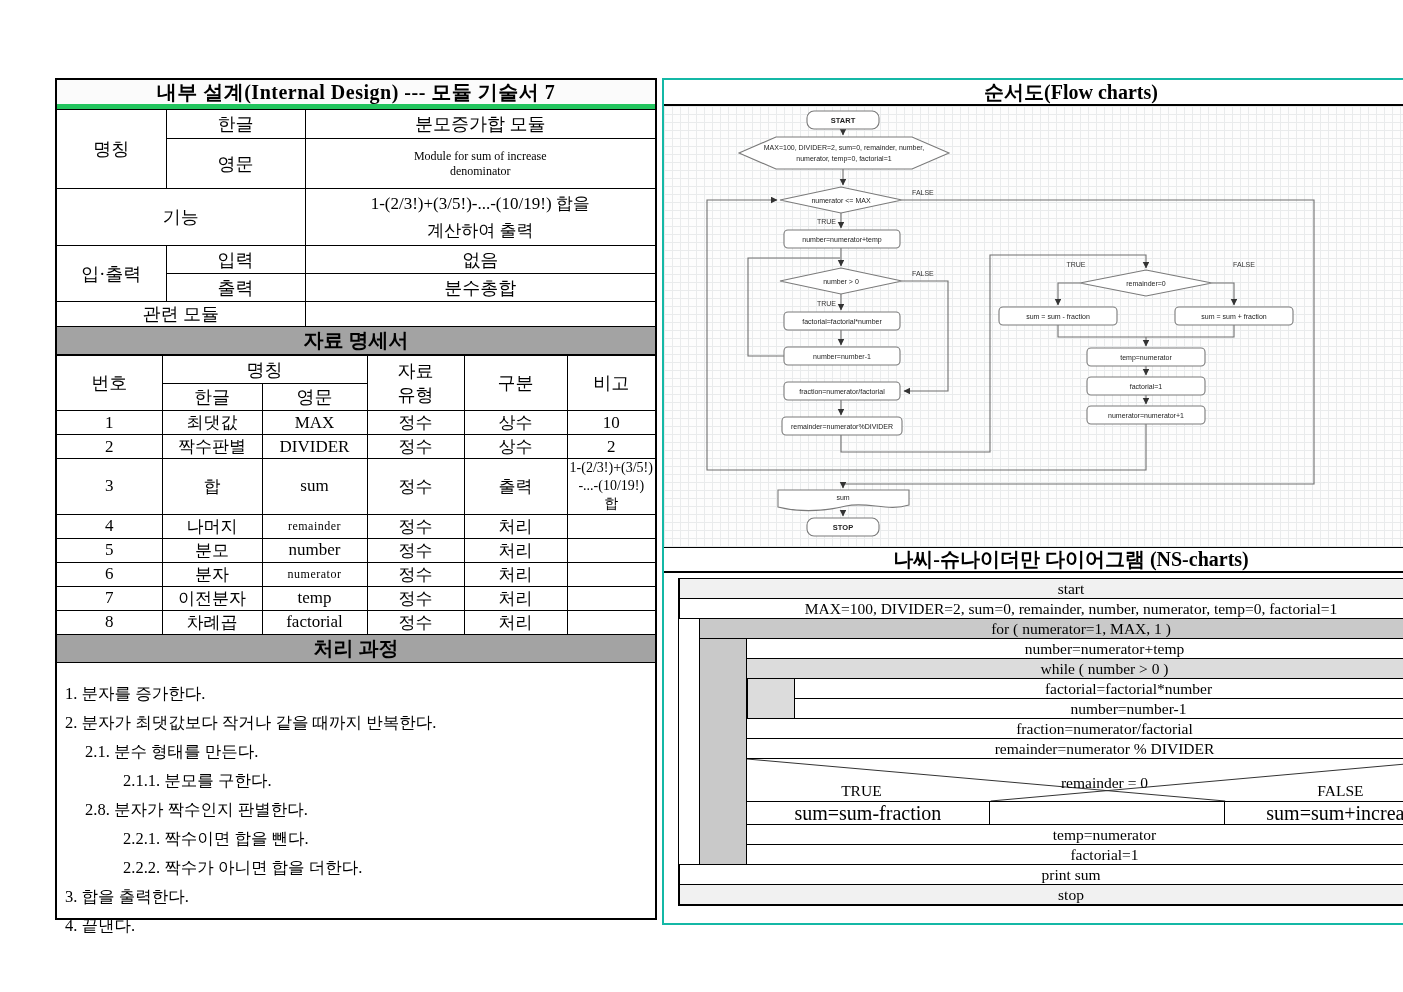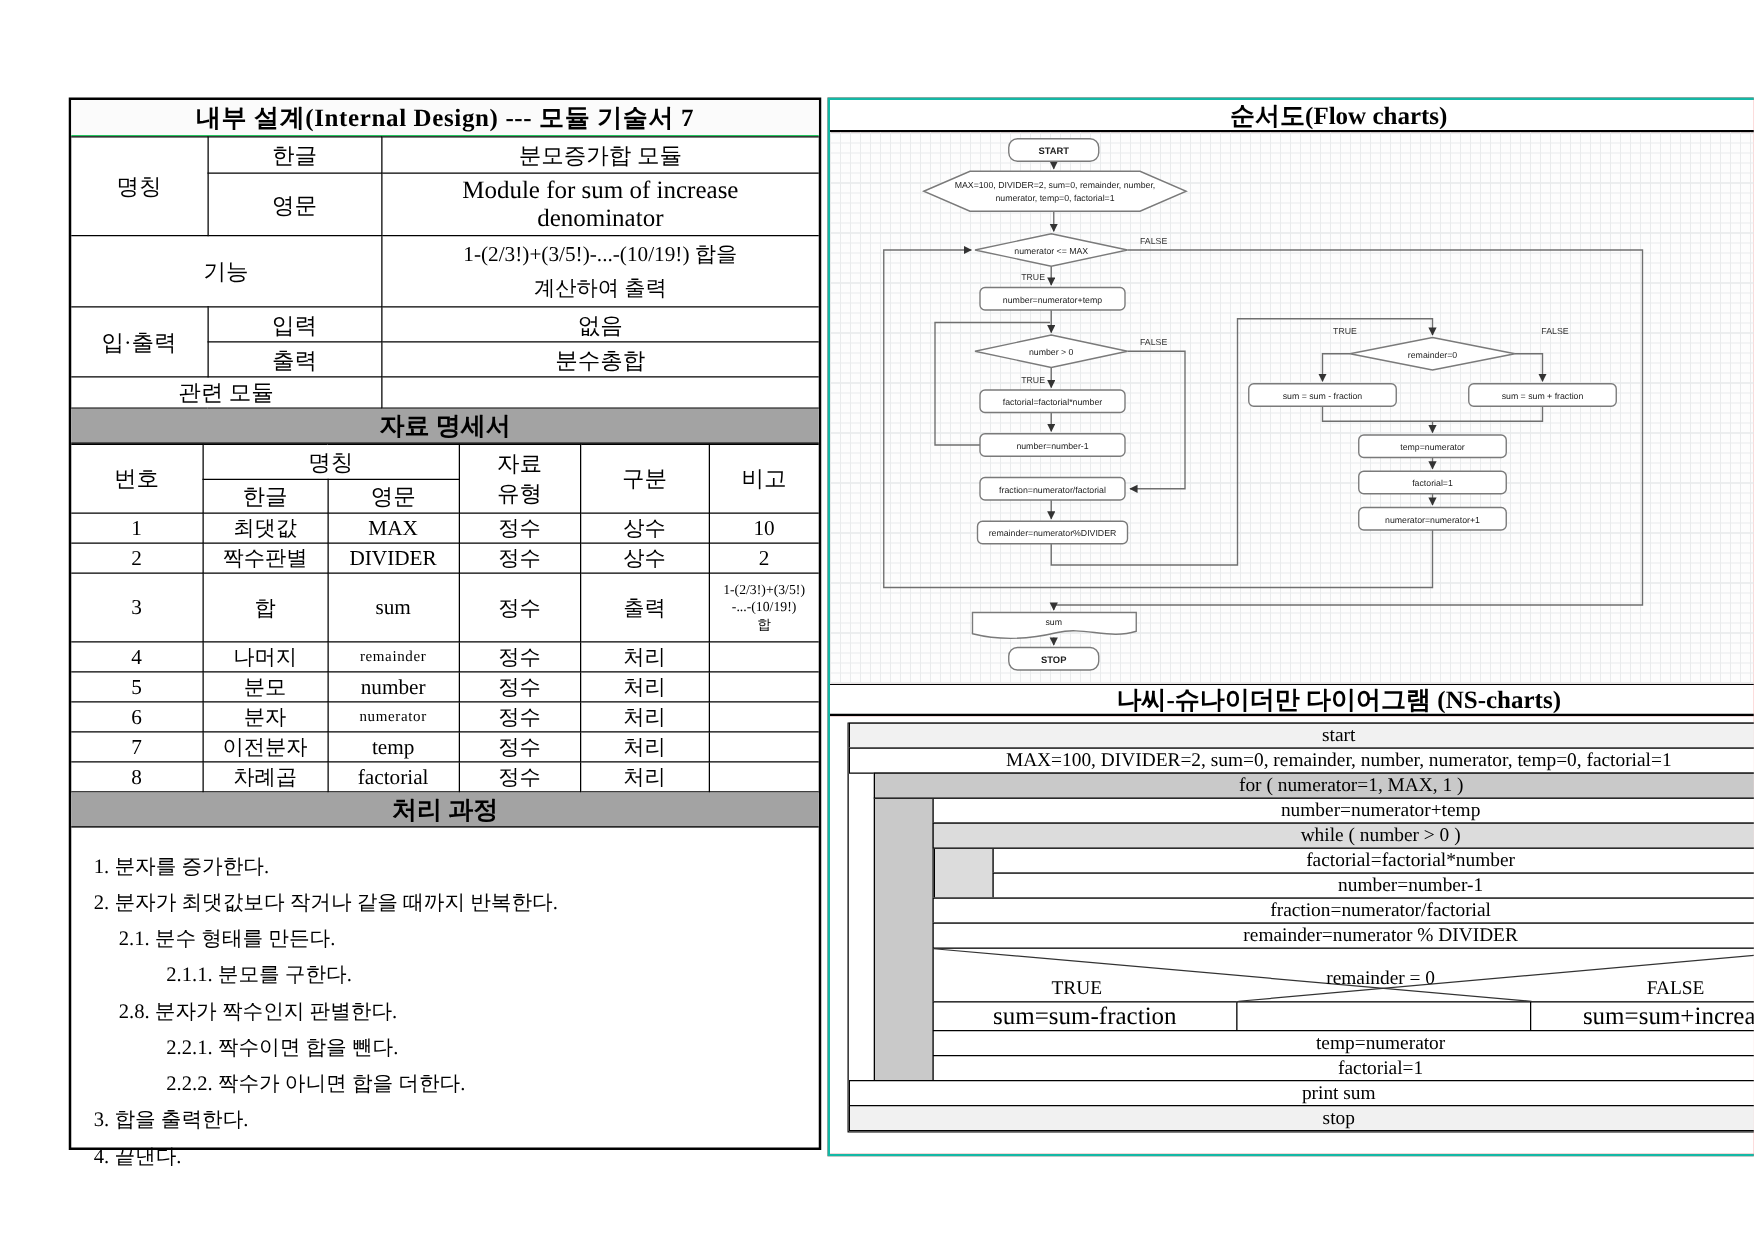--- a/index.html
+++ b/index.html
@@ -1,28 +1,28 @@
 <!DOCTYPE html>
 <html><head>
 <meta charset="utf-8">
 <style>
   html,body{margin:0;padding:0;background:#fff;}
   body{width:1403px;height:992px;position:relative;font-family:"Liberation Serif","DejaVu Serif",serif;color:#000;}
   
   .left-panel{position:absolute;left:55px;top:78px;width:602px;height:842px;border:2px solid #000;box-sizing:border-box;background:#fff;}
-  .doc-title{height:29px;border-bottom:1px solid #22c55e;background:#fbfbfb;display:flex;align-items:center;justify-content:center;font-weight:bold;font-size:20px;letter-spacing:.5px;box-sizing:border-box;}
+  .doc-title{height:29px;border-bottom:5px solid #22c55e;background:#fbfbfb;display:flex;align-items:center;justify-content:center;font-weight:bold;font-size:20px;letter-spacing:.5px;box-sizing:border-box;}
   table.grid{width:100%;border-collapse:collapse;table-layout:fixed;}
   table.grid td{border:1px solid #000;text-align:center;vertical-align:middle;padding:0 2px;overflow:hidden;box-sizing:border-box;}
   table.grid tr td:first-child{border-left:none;}
   table.grid tr td:last-child{border-right:none;}
-  .fs18{font-size:18px;} .fs17{font-size:17px;} .fs16{font-size:20px;}
+  .fs18{font-size:18px;} .fs17{font-size:17px;} .fs16{font-size:12px;}
   .section-bar{height:28px;background:#a3a3a3;border-bottom:1px solid #000;display:flex;align-items:center;justify-content:center;font-weight:bold;font-size:20px;box-sizing:border-box;}
-  .note-small{font-size:11px;line-height:1.3;font-family:Liberation Serif, serif;}
+  .note-small{font-size:14px;line-height:1.3;font-family:Liberation Serif, serif;}
   .eng-small{font-size:12px;letter-spacing:.5px;}
-  .process-area{box-sizing:border-box;padding:16px 6px 0 16px;font-size:16.5px;}
+  .process-area{box-sizing:border-box;padding:16px 6px 0 6px;font-size:16.5px;}
   .p-line{line-height:29px;white-space:nowrap;}
   .ind0{padding-left:2px;} .ind1{padding-left:22px;} .ind2{padding-left:60px;}
   
   .right-panel{position:absolute;left:662px;top:78px;width:818px;height:847px;border:2px solid #14b8a6;box-sizing:border-box;background:#ef4444;display:flex;flex-direction:column;}
   .fc-title{height:26px;border-bottom:2px solid #000;display:flex;align-items:center;justify-content:center;font-weight:bold;font-size:20px;box-sizing:border-box;background:#fff;}
   .fc-canvas{height:441px;position:relative;box-sizing:border-box;
     background-color:#fdfdfd;
     background-image:linear-gradient(#e9ebec 1px,transparent 1px),linear-gradient(90deg,#e9ebec 1px,transparent 1px),linear-gradient(#e0e3e5 1px,transparent 1px),linear-gradient(90deg,#e0e3e5 1px,transparent 1px);
     background-size:8px 8px,8px 8px,40px 40px,40px 40px;}
   .fc-canvas svg{position:absolute;left:0;top:0;}

